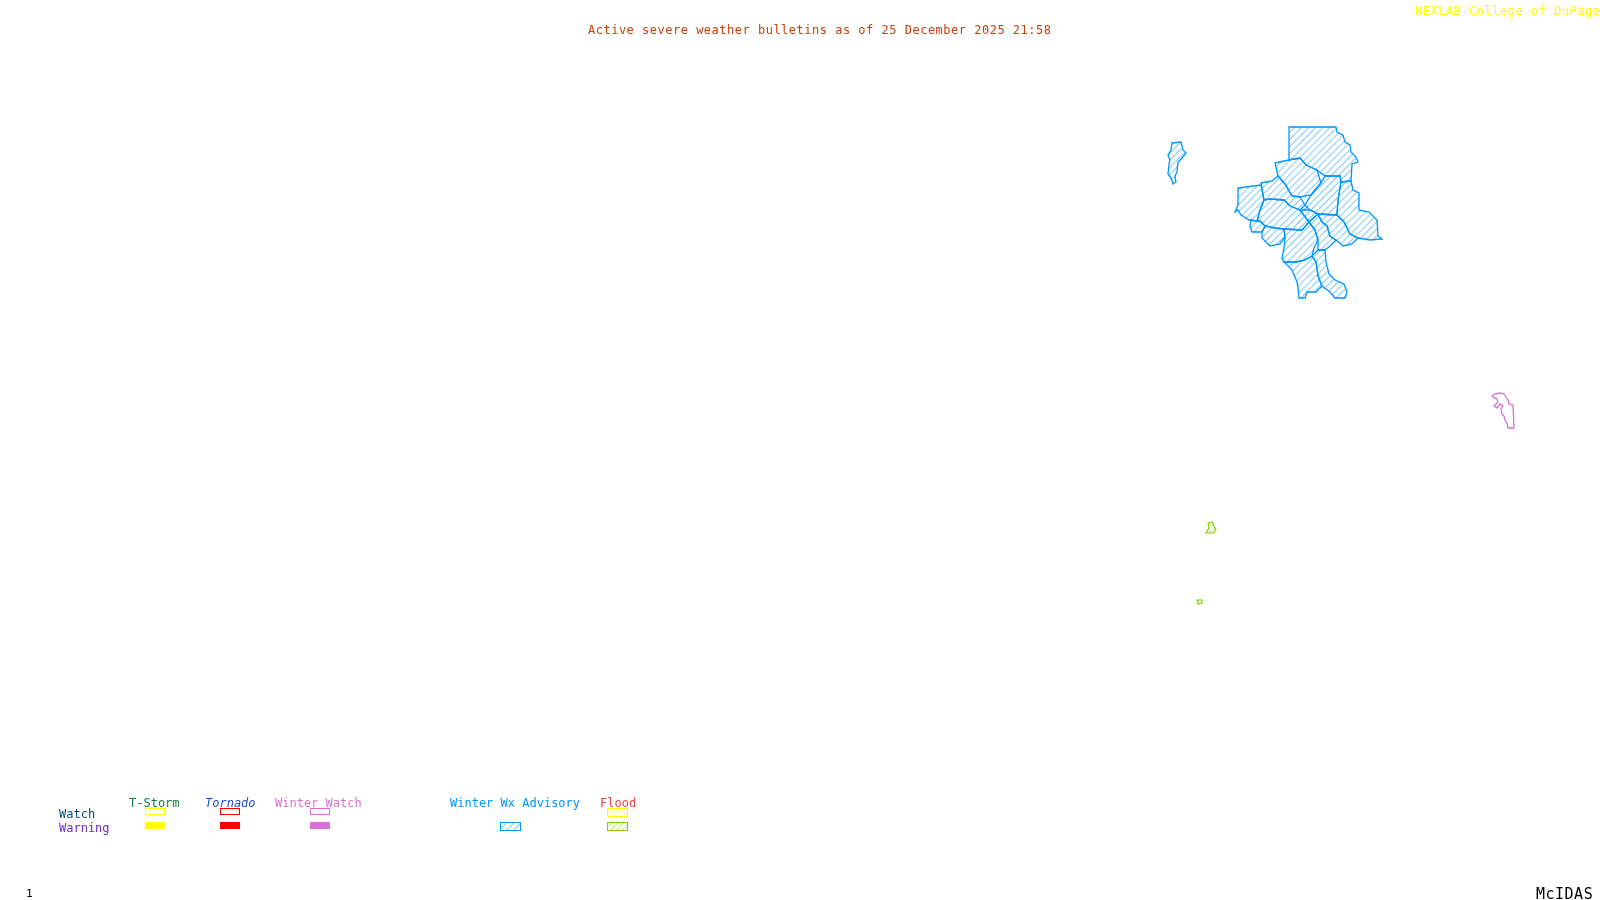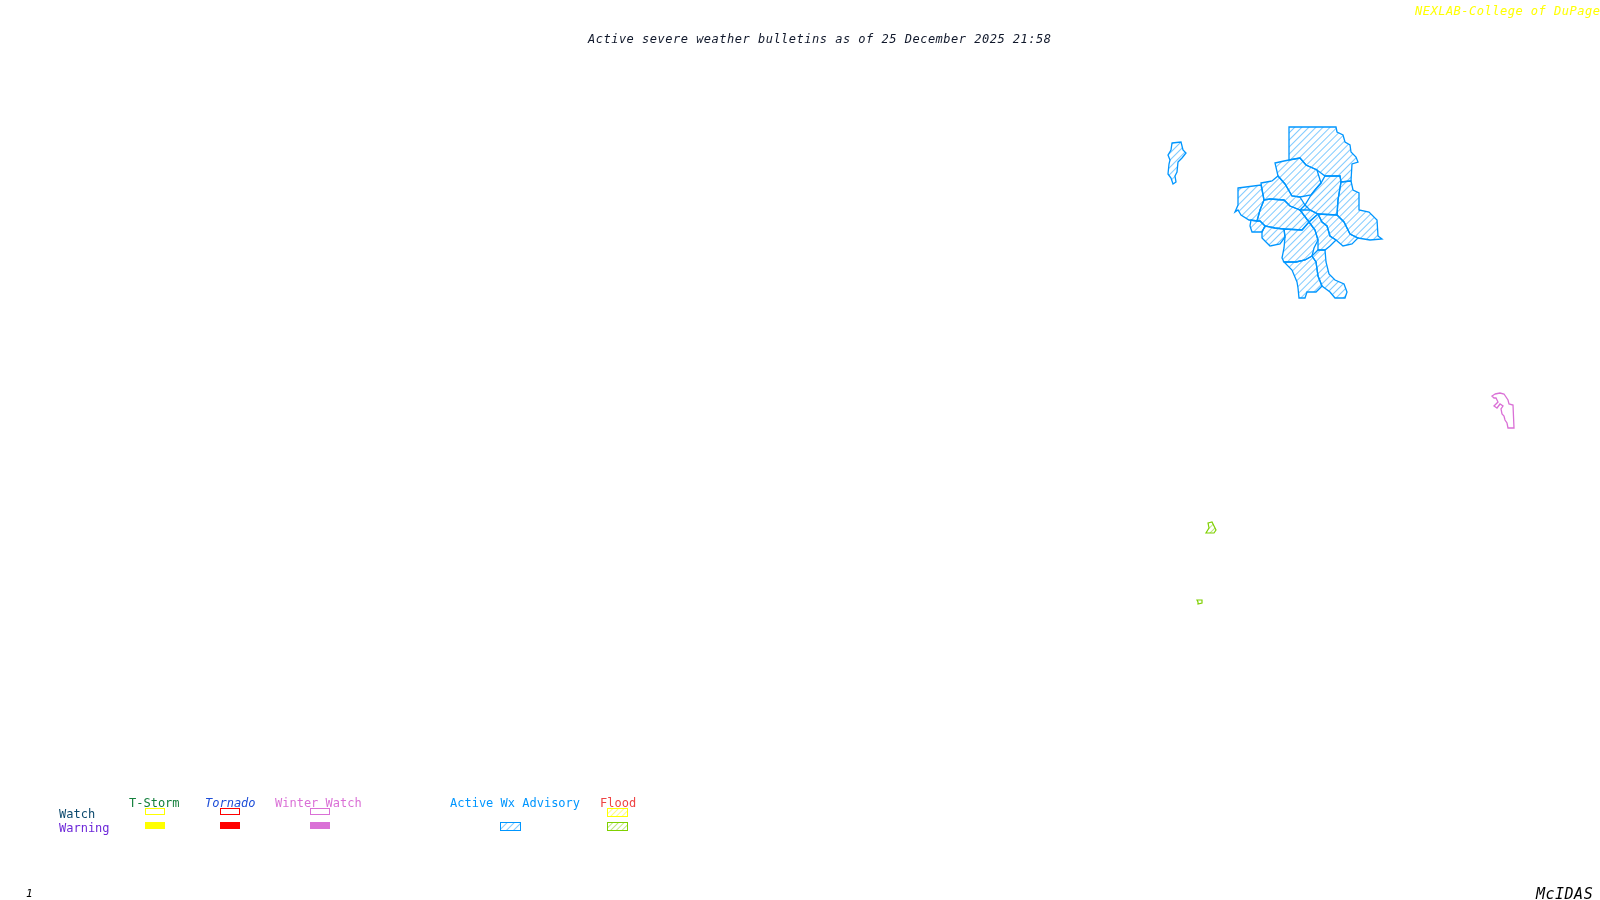--- a/index.html
+++ b/index.html
@@ -1,19 +1,19 @@
 <!DOCTYPE html>
 <html><head>
 <meta charset="utf-8">
 <style>
   html, body { margin:0; padding:0; background:#ffffff; }
   body { width:1600px; height:900px; position:relative; overflow:hidden;
          font-family:"DejaVu Sans Mono", monospace; }
-  .txt { position:absolute; font-size:12px; line-height:12px; white-space:nowrap; letter-spacing:0.5px;font-style:italic; }
-  #title { left:588px; top:24px; color:#0f172a;margin-top:9px; }
+  .txt { position:absolute; font-size:12px; line-height:12px; white-space:nowrap; letter-spacing:0.5px; }
+  #title { left:588px; top:24px; color:#c2410c; }
   #credit { left:1415px; top:5px; color:#ffff00; }
   #frame-num { left:26px; top:888px; color:#000; font-size:11px; }
   #software { left:1536px; top:888px; color:#000; font-size:15px; }
   svg#map { position:absolute; left:0; top:0; }
   .leg-label { position:absolute; font-size:12px; line-height:12px; white-space:nowrap; }
   .box { position:absolute; width:20px; height:7px; box-sizing:border-box; }
 </style>
 </head>
 <body>
 
@@ -67,21 +67,21 @@
   <div class="box" style="left:145px; top:822px; background:#ffff00;"></div>
 
   <div class="leg-label" style="left:205px; top:797px; color:#1d4ed8;font-style:italic;">Tornado</div>
   <div class="box" style="left:220px; top:808px; border:1px solid #ff0000;"></div>
   <div class="box" style="left:220px; top:822px; background:#ff0000;"></div>
 
   <div class="leg-label" style="left:275px; top:797px; color:#da70d6;">Winter Watch</div>
   <div class="box" style="left:310px; top:808px; border:1px solid #da70d6;"></div>
   <div class="box" style="left:310px; top:822px; background:#da70d6;"></div>
 
-  <div class="leg-label" style="left:450px; top:797px; color:#0096ff;">Active Wx Advisory</div>
+  <div class="leg-label" style="left:450px; top:797px; color:#0096ff;">Winter Wx Advisory</div>
   <svg class="box" style="left:500px; top:822px; width:21px; height:9px;">
     <rect x="0.5" y="0.5" width="20" height="8" fill="url(#hatch-blue)" stroke="#0096ff" stroke-width="1"></rect>
   </svg>
 
   <div class="leg-label" style="left:600px; top:797px; color:#ef4444;">Flood</div>
   <svg class="box" style="left:607px; top:808px; width:21px; height:9px;">
     <rect x="0.5" y="0.5" width="20" height="8" fill="url(#hatch-yellow)" stroke="#ffff00" stroke-width="1"></rect>
   </svg>
   <svg class="box" style="left:607px; top:822px; width:21px; height:9px;">
     <rect x="0.5" y="0.5" width="20" height="8" fill="url(#hatch-green)" stroke="#7fd000" stroke-width="1"></rect>

